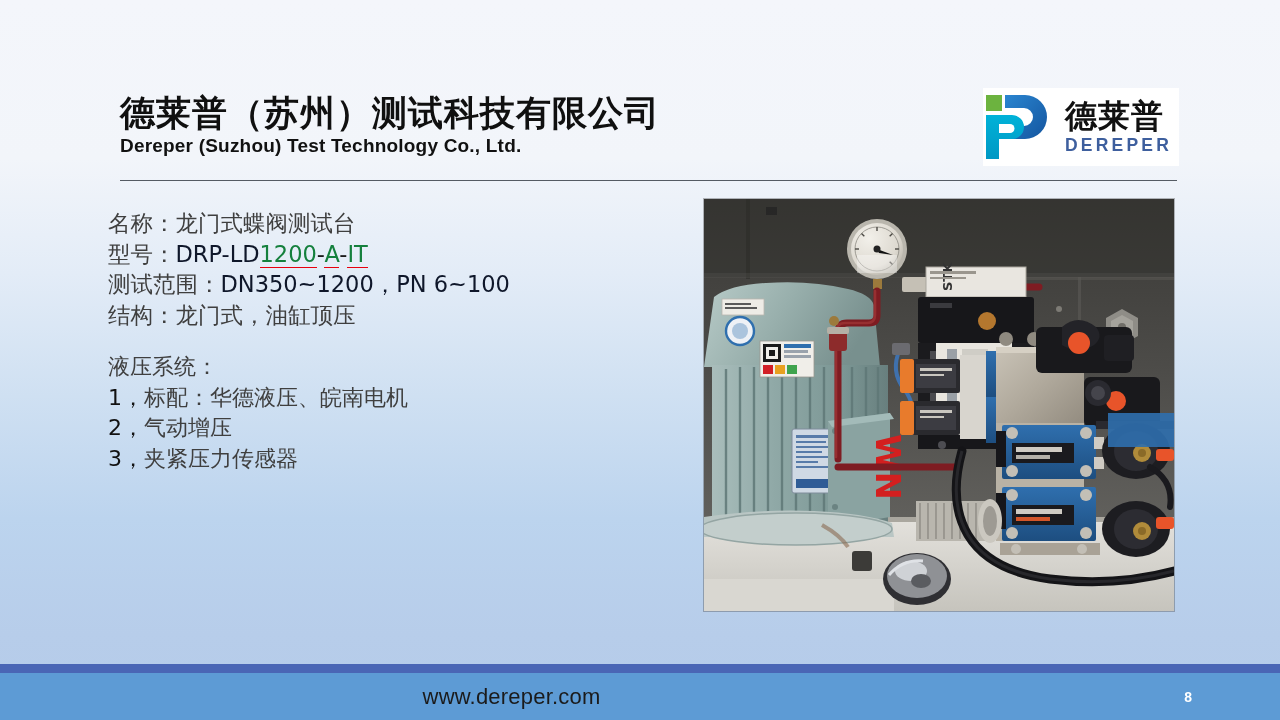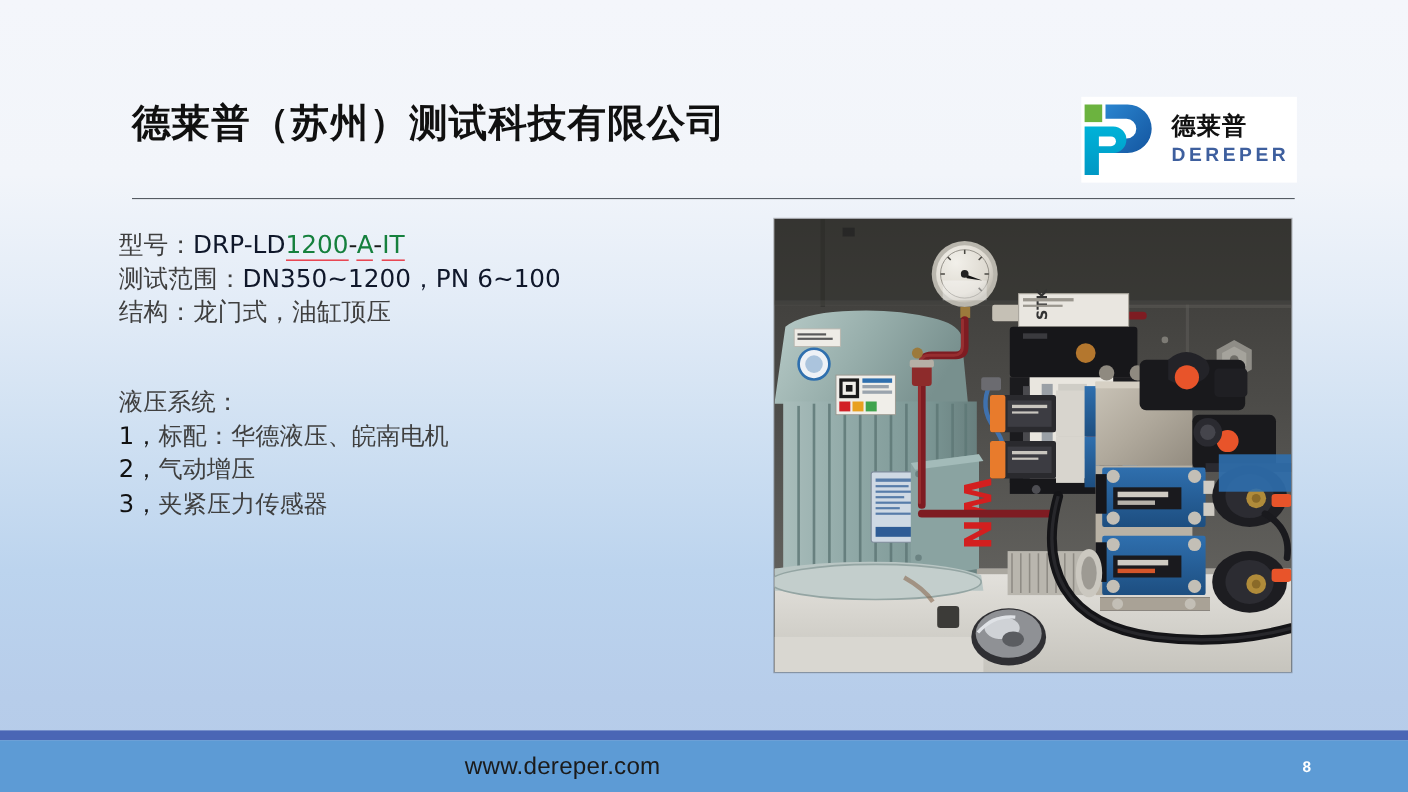--- a/index.html
+++ b/index.html
@@ -23,21 +23,21 @@
     font-size:19px; font-weight:700; color:#111; letter-spacing:0.2px;
     margin-top:3px; white-space:nowrap;
   }
 
   
   #brand-logo { position:absolute; left:983px; top:88px; width:196px; height:78px;
                 background:#ffffff; display:flex; align-items:center; }
   #logo-mark { width:76px; height:72px; flex:0 0 76px; position:relative; }
   #logo-wordmark { margin-left:6px; display:flex; flex-direction:column; justify-content:center; }
   #logo-cn { font-family:"DejaVu Sans","Liberation Sans",sans-serif;
-             font-size:22px; font-weight:700; color:#111; letter-spacing:1px; line-height:1; white-space:nowrap; }
+             font-size:32px; font-weight:700; color:#111; letter-spacing:1px; line-height:1; white-space:nowrap; }
   #logo-en { font-size:17.5px; font-weight:700; color:#3e5f9e; letter-spacing:3.2px;
              line-height:1; margin-top:5px; white-space:nowrap; }
 
   #header-rule { position:absolute; left:120px; top:180px; width:1057px; height:0;
                  border-top:1.6px solid #555b63; }
 
   
   #spec-list { position:absolute; left:108px; top:208px; width:560px; }
   .spec-line {
     font-family:"DejaVu Sans","Liberation Sans",sans-serif;
@@ -76,20 +76,21 @@
     font-size:14px; font-weight:700; color:#ffffff;
   }
 </style>
 </head>
 <body>
 
 <div id="slide-header">
 
   <div id="company-title-block">
     <div id="company-name-cn">德莱普（苏州）测试科技有限公司</div>
+    <div id="company-name-en">Dereper (Suzhou) Test Technology Co., Ltd.</div>
   </div>
 
   <div id="brand-logo">
     <div id="logo-mark">
       <svg width="76" height="72" viewBox="0 0 76 72" xmlns="http://www.w3.org/2000/svg">
         <defs>
           <linearGradient id="dgrad" x1="0" y1="0" x2="1" y2="1">
             <stop offset="0%" stop-color="#2a85d0"></stop>
             <stop offset="100%" stop-color="#14559f"></stop>
           </linearGradient>
@@ -111,20 +112,23 @@
     <div id="logo-wordmark">
       <div id="logo-cn">德莱普</div>
       <div id="logo-en">DEREPER</div>
     </div>
   </div>
 
   <div id="header-rule"></div>
 </div>
 
 <div id="spec-list">
+  <div class="spec-line">
+    <span>名称：</span><span>龙门式蝶阀测试台</span>
+  </div>
   <div class="spec-line">
     <span>型号：</span><span class="val-dark">DRP-LD</span><span class="val-red">1200</span><span class="sep">-</span><span class="val-red">A</span><span class="sep">-</span><span class="val-red">IT</span>
   </div>
   <div class="spec-line">
     <span>测试范围：</span><span class="val-dark">DN350~1200，PN 6~100</span>
   </div>
   <div class="spec-line">
     <span>结构：</span><span>龙门式，油缸顶压</span>
   </div>
 </div>

